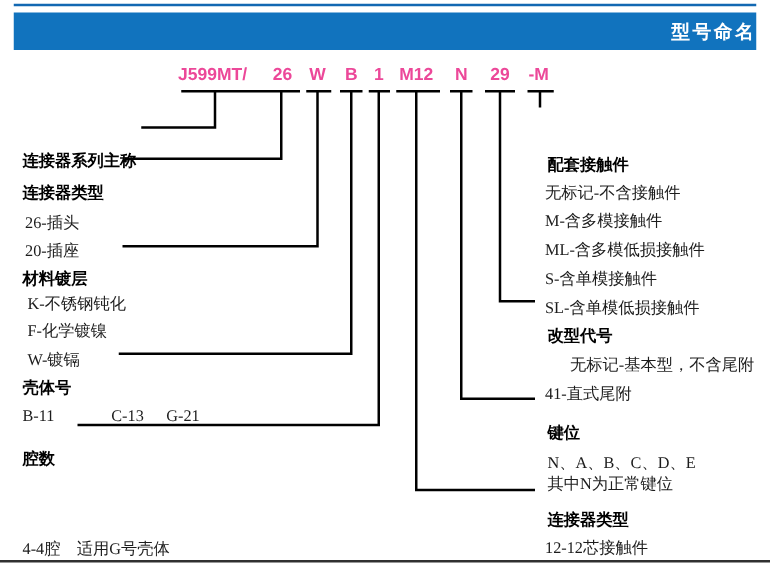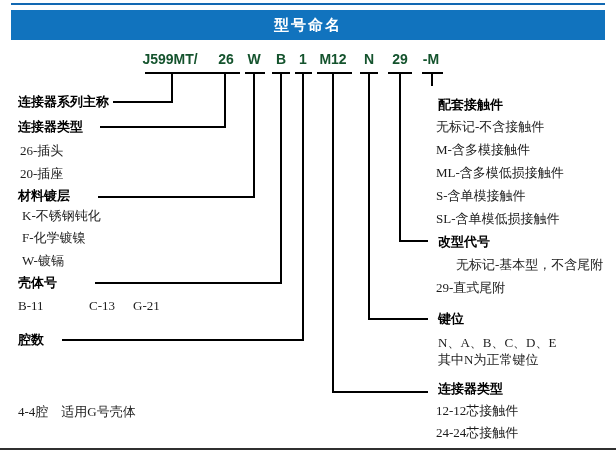--- a/index.html
+++ b/index.html
@@ -11,37 +11,37 @@
     color:#1a1a1a;
     overflow:hidden;
   }
   .top-rule{
     position:absolute;left:11px;top:3px;width:594px;height:2px;
     background:#1268b2;
   }
   .header-bar{
     position:absolute;left:11px;top:10px;width:594px;height:30px;
     background:#1173be;
-    display:flex;align-items:center;justify-content:center;
+    display:flex;align-items:center;justify-content:flex-end;
   }
   .header-title{
     color:#ffffff;font-size:15px;font-weight:700;
     letter-spacing:2px;
     font-family:"Liberation Sans",sans-serif;
   }
   .part-row{position:absolute;left:0;top:51px;width:616px;height:18px;}
   .seg{
     position:absolute;top:0;transform:translateX(-50%);
-    font-size:14px;font-weight:700;color:#14532d;white-space:nowrap;
+    font-size:14px;font-weight:700;color:#ec4899;white-space:nowrap;
     font-family:"Liberation Sans",sans-serif;
   }
   svg.lines{position:absolute;left:0;top:0;}
   .t{
     position:absolute;font-size:13px;line-height:14px;white-space:nowrap;
-    font-family:"Liberation Serif",serif;color:#1c1c1c;
+    font-family:"Liberation Serif",serif;color:#1c1c1c;margin-top:27px;
   }
   .t.b{
     font-family:"Liberation Sans",sans-serif;
     font-weight:700;color:#000;
   }
   .bottom-rule{
     position:absolute;left:0;top:448px;width:616px;height:2px;
     background:#303030;
   }
 </style>
@@ -105,21 +105,21 @@
 
   <div class="t b" style="left:438px;top:98px">配套接触件</div>
   <div class="t" style="left:436px;top:120px">无标记-不含接触件</div>
   <div class="t" style="left:436px;top:143px">M-含多模接触件</div>
   <div class="t" style="left:436px;top:166px">ML-含多模低损接触件</div>
   <div class="t" style="left:436px;top:189px">S-含单模接触件</div>
   <div class="t" style="left:436px;top:212px">SL-含单模低损接触件</div>
 
   <div class="t b" style="left:438px;top:235px">改型代号</div>
   <div class="t" style="left:456px;top:258px">无标记-基本型，不含尾附</div>
-  <div class="t" style="left:436px;top:281px">29-直式尾附</div>
+  <div class="t" style="left:436px;top:281px">41-直式尾附</div>
 
   <div class="t b" style="left:438px;top:312px">键位</div>
   <div class="t" style="left:438px;top:336px">N、A、B、C、D、E</div>
   <div class="t" style="left:438px;top:353px">其中N为正常键位</div>
 
   <div class="t b" style="left:438px;top:382px">连接器类型</div>
   <div class="t" style="left:436px;top:404px">12-12芯接触件</div>
   <div class="t" style="left:436px;top:426px">24-24芯接触件</div>
 
   <div class="bottom-rule"></div>

